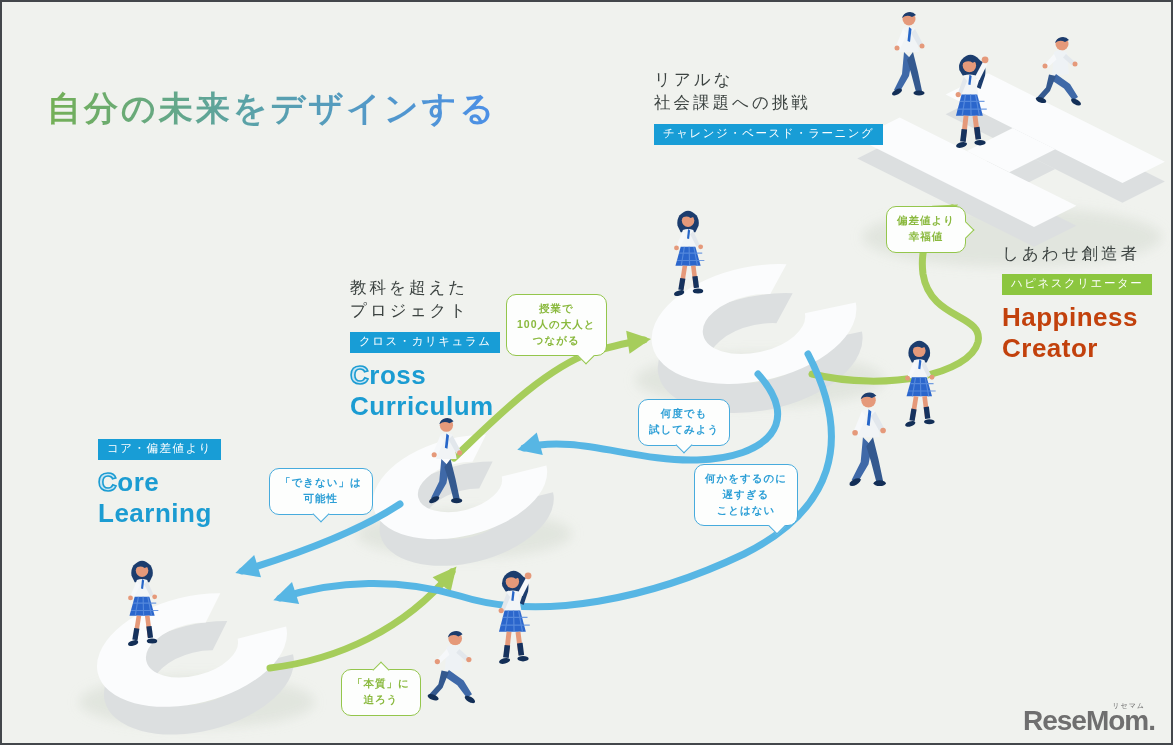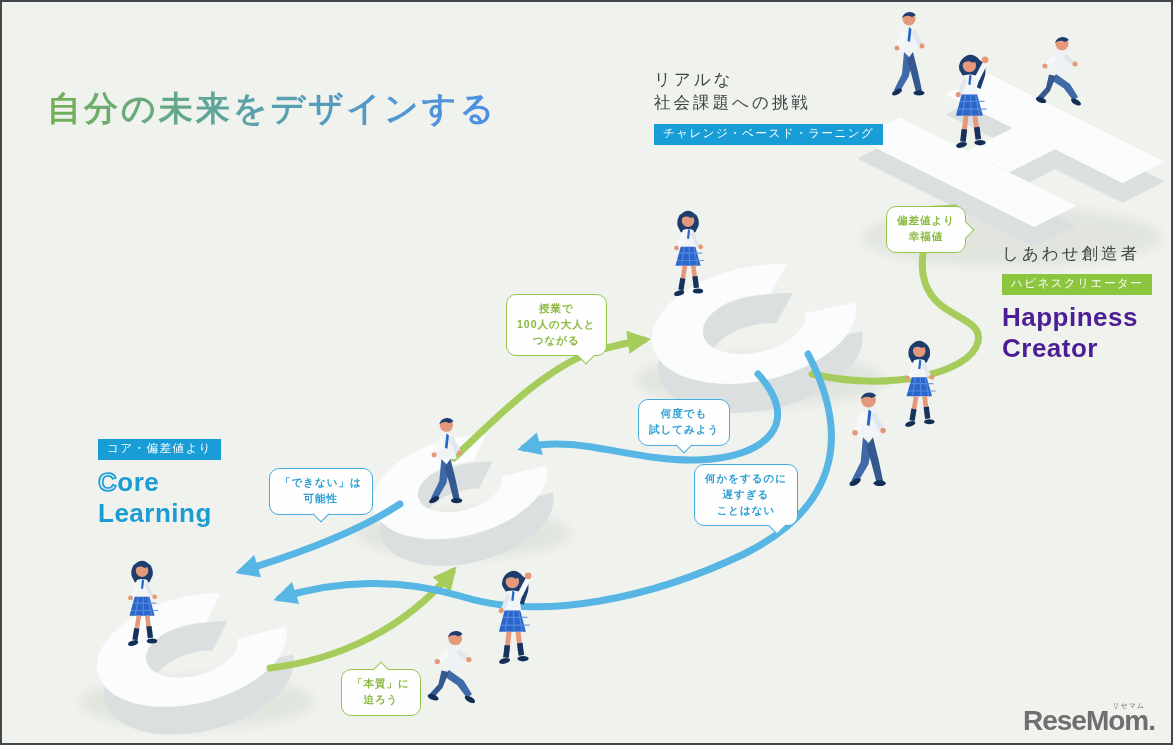--- a/index.html
+++ b/index.html
@@ -25,21 +25,21 @@
     font-size:16.5px; color:#3c4341; letter-spacing:3px; line-height:1.42;
   }
   .badge{
     display:inline-block; margin:9px 0 7px; padding:2px 9px 4px;
     font-size:11.5px; font-weight:normal; letter-spacing:1.5px; color:#ffffff;
   }
   .badge-blue{background:#189dd6;}
   .badge-green{background:#8cc63f;text-align:right;}
   .stage-en{font-size:26px; font-weight:bold; line-height:1.18; letter-spacing:.5px;}
   .en-blue{color:#1b9cd2;}
-  .en-green{color:#4c1d95;}
+  .en-green{color:#c2410c;}
   .cap-outline-blue{color:#c3e4f4; -webkit-text-stroke:1.6px #1b9cd2;}
 
   
   .bubble{
     position:absolute; background:#fdfefd; border-radius:10px;
     padding:6px 10px 7px; font-size:10.5px; font-weight:bold;
     text-align:center; line-height:1.5; letter-spacing:1px; white-space:nowrap;
   }
   .bubble.green{border:1.5px solid #94c64c; color:#8ab93e;}
   .bubble.blue{border:1.5px solid #47abdd; color:#2d9fd6;}
@@ -205,20 +205,31 @@
   <h1 class="page-title">自分の未来をデザインする</h1>
 
   <div class="stage" style="left:652px; top:66px;">
     <div class="stage-jp">
       <span>リアルな</span><br>
       <span>社会課題への挑戦</span>
     </div>
     <div class="badge badge-blue">チャレンジ・ベースド・ラーニング</div>
   </div>
 
+  <div class="stage" style="left:348px; top:274px;">
+    <div class="stage-jp">
+      <span>教科を超えた</span><br>
+      <span>プロジェクト</span>
+    </div>
+    <div class="badge badge-blue">クロス・カリキュラム</div>
+    <div class="stage-en en-blue">
+      <span class="cap-outline-blue">C</span><span>ross</span><br>
+      <span>Curriculum</span>
+    </div>
+  </div>
 
   <div class="stage" style="left:96px; top:428px;">
     <div class="badge badge-blue">コア・偏差値より</div>
     <div class="stage-en en-blue">
       <span class="cap-outline-blue">C</span><span>ore</span><br>
       <span>Learning</span>
     </div>
   </div>
 
   <div class="stage" style="left:1000px; top:240px;">

